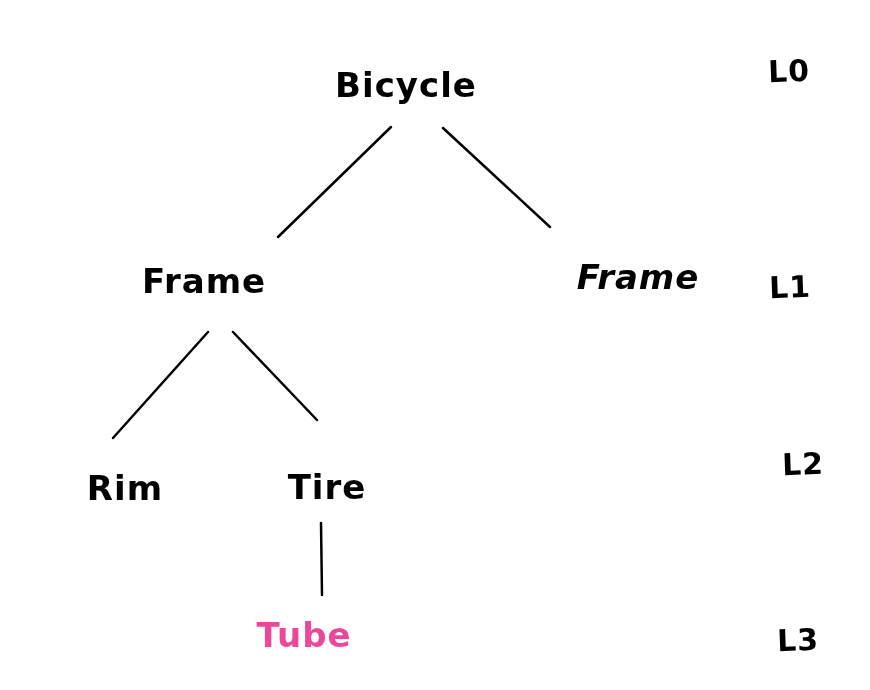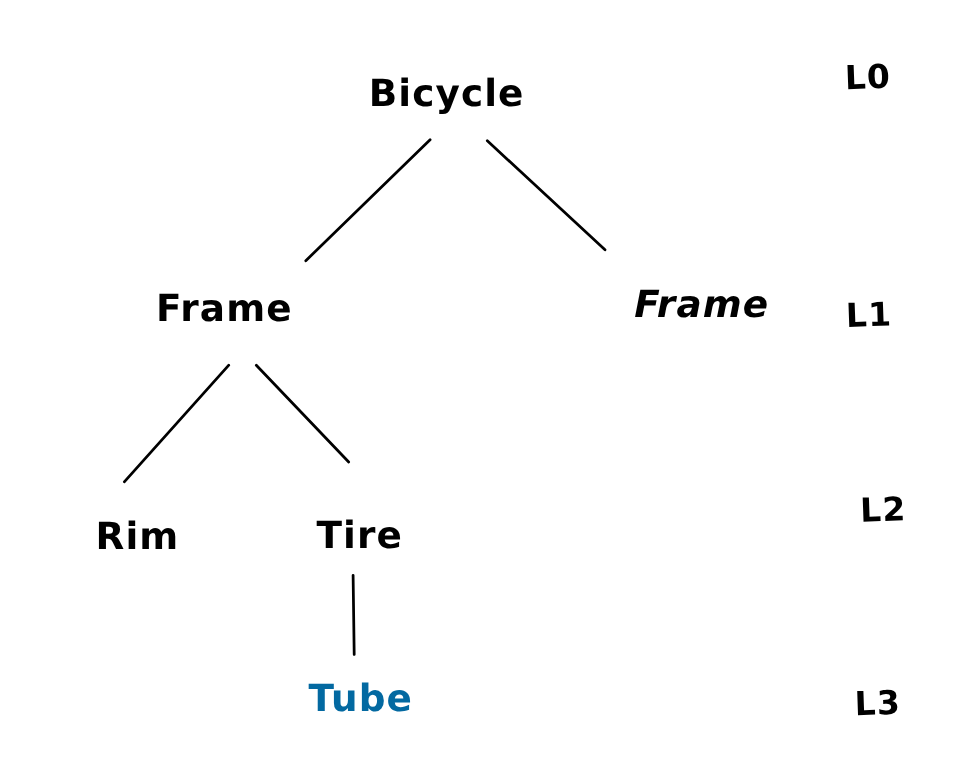--- a/index.html
+++ b/index.html
@@ -58,20 +58,20 @@
     <line x1="208" y1="332" x2="113" y2="438" stroke="#000000"></line>
     <line x1="233" y1="332" x2="317" y2="420" stroke="#000000"></line>
     <line x1="321" y1="523" x2="322" y2="595" stroke="#000000"></line>
   </svg>
 
   <div class="node" style="left: 406px; top: 85px; color: rgb(0, 0, 0);">Bicycle</div>
   <div class="node" style="left: 204px; top: 281px; color: rgb(0, 0, 0);">Frame</div>
   <div class="node" style="left: 638px; top: 277px; color: rgb(0, 0, 0); font-style: italic;">Frame</div>
   <div class="node" style="left: 125px; top: 488px; color: rgb(0, 0, 0);">Rim</div>
   <div class="node" style="left: 327px; top: 487px; color: rgb(0, 0, 0);">Tire</div>
-  <div class="node" style="left: 304px; top: 635px; color: #0369a1; margin-left: 24px;">Tube</div>
+  <div class="node" style="left: 304px; top: 635px; color: #ec4899;">Tube</div>
 
   <div class="level-label" style="left: 789px; top: 71px; color: rgb(0, 0, 0);">L0</div>
   <div class="level-label" style="left: 790px; top: 287px; color: rgb(0, 0, 0);">L1</div>
   <div class="level-label" style="left: 803px; top: 464px; color: rgb(0, 0, 0);">L2</div>
   <div class="level-label" style="left: 798px; top: 640px; color: rgb(0, 0, 0);">L3</div>
 
 </div>
 
 </body></html>

